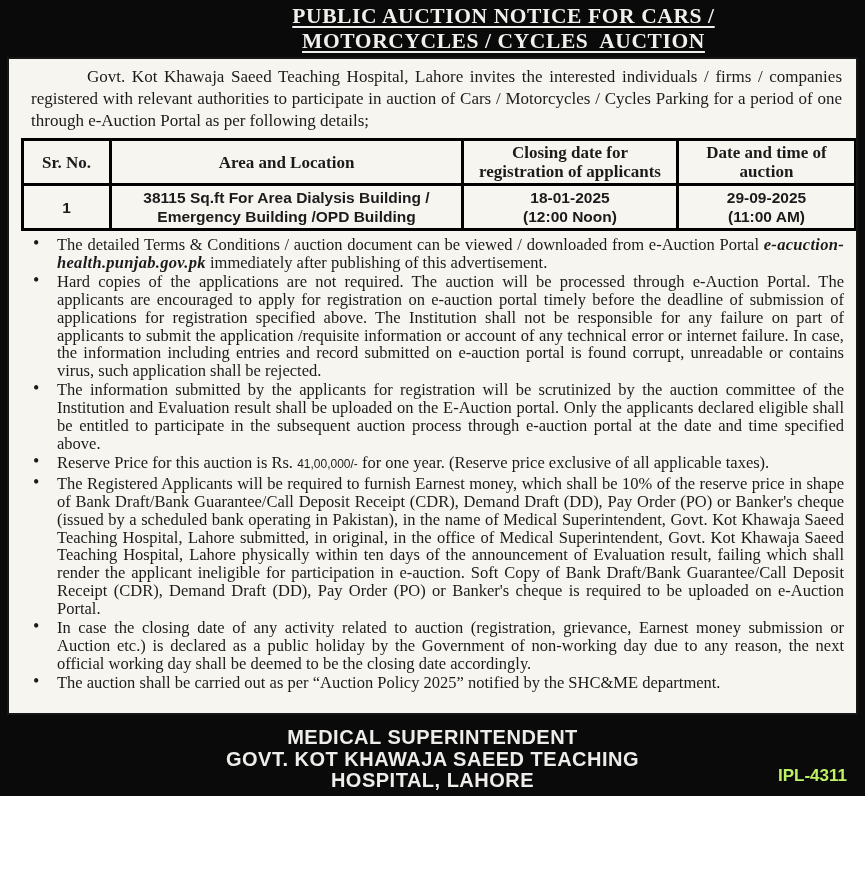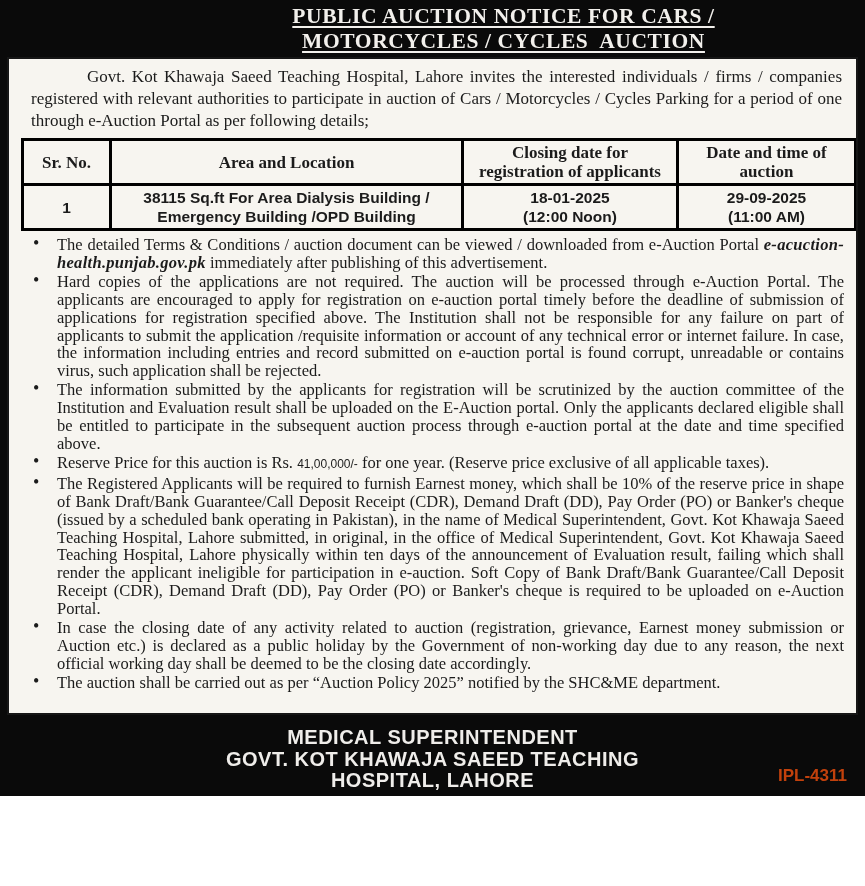--- a/index.html
+++ b/index.html
@@ -121,21 +121,21 @@
     color:#efedea;
     font-family:"Liberation Sans", sans-serif;
     font-weight:bold;
     font-size:20px;
     line-height:21.5px;
     letter-spacing:.5px;
   }
   .ref-no{
     position:absolute;
     right:18px;bottom:10px;
-    color:#c2410c;
+    color:#bef264;
     font-family:"Liberation Sans", sans-serif;
     font-weight:bold;
     font-size:17px;
   }
 </style>
 </head>
 <body>
 
 <div class="page">
 

